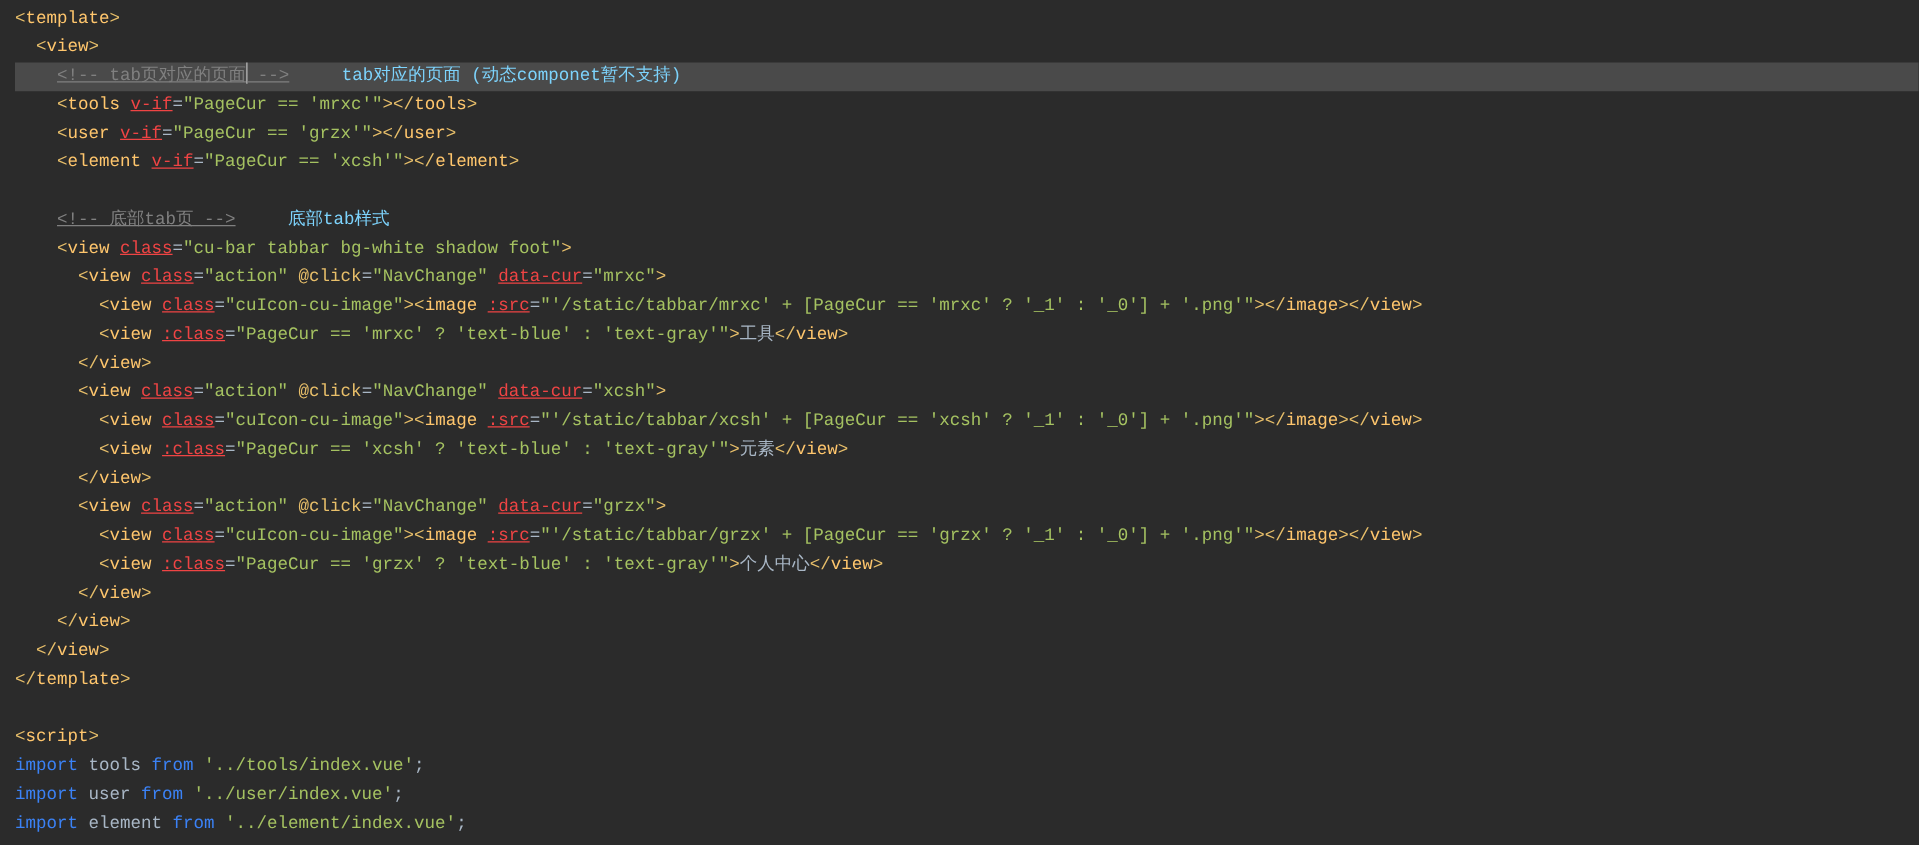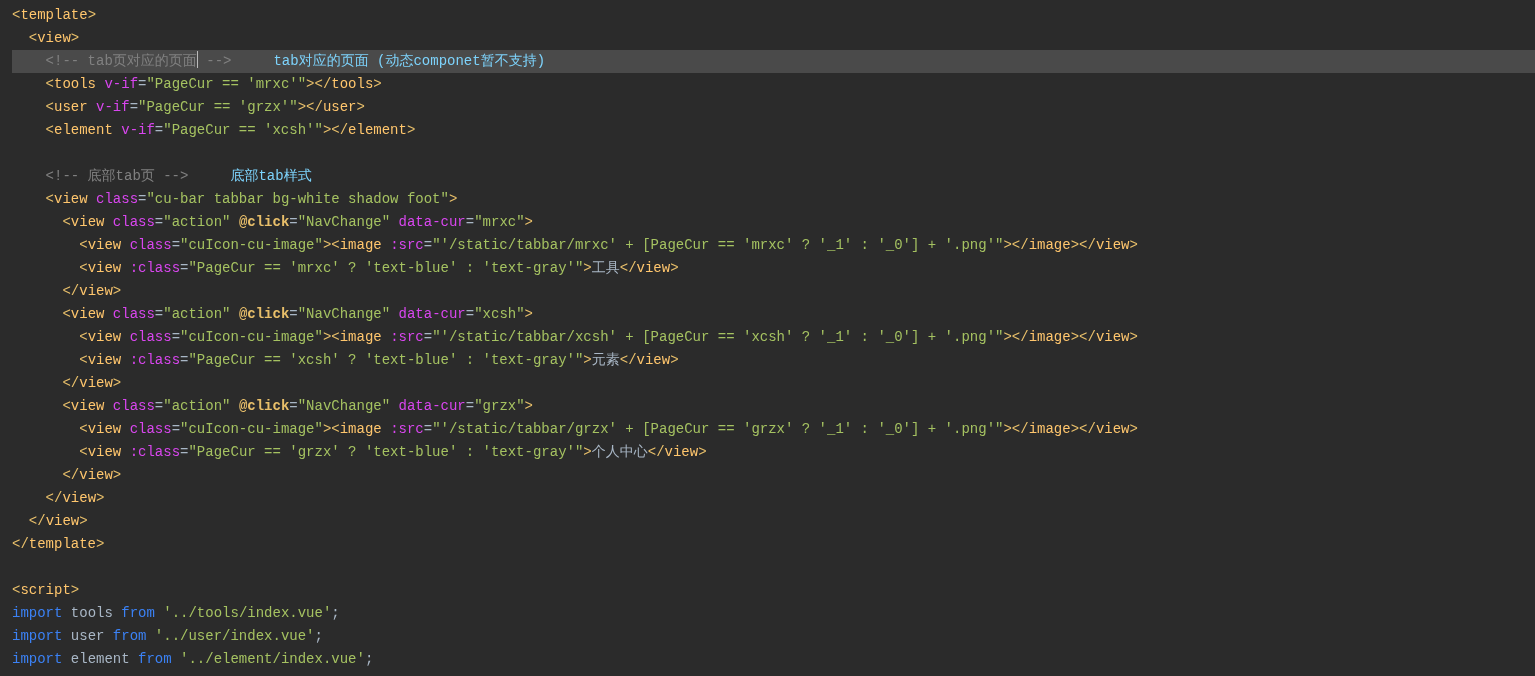--- a/index.html
+++ b/index.html
@@ -22,30 +22,30 @@
   }
   .line { height: 23px; }
   .line.active {
     background: #4a4a4a;
   }
   .content { display: inline; }
 
   
   .t-tag     { color: #e8bf6a; }   
   .t-custom  { color: #ffc66d; }   
-  .t-attr    { color: #d946ef; }   
+  .t-attr    { color: #ef4444; text-decoration: underline; }   
   .t-eq      { color: #a9b7c6; }
   .t-str     { color: #a5c261; }   
-  .t-comment { color: #808080; }
+  .t-comment { color: #808080; text-decoration: underline; }
   .t-anno    { color: #7dd3fc; }   
   .t-text    { color: #a9b7c6; }   
   .t-kw      { color: #3b82f6; }   
   .t-ident   { color: #a9b7c6; }
   .t-punc    { color: #a9b7c6; }
-  .t-event   { color: #e8bf6a; font-weight: bold; }
+  .t-event   { color: #e8bf6a; }
 
   .cursor {
     display: inline-block;
     width: 1px;
     height: 17px;
     background: #bbbbbb;
     vertical-align: -3px;
     margin: 0;
   }
 </style>

